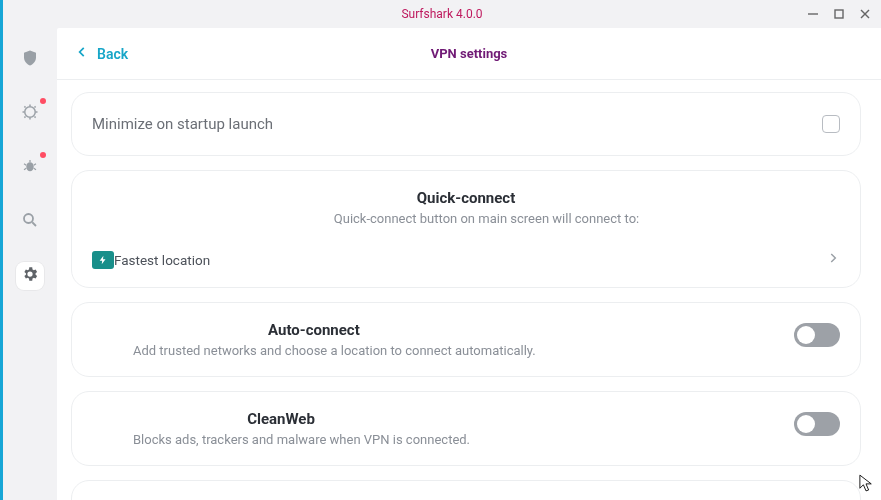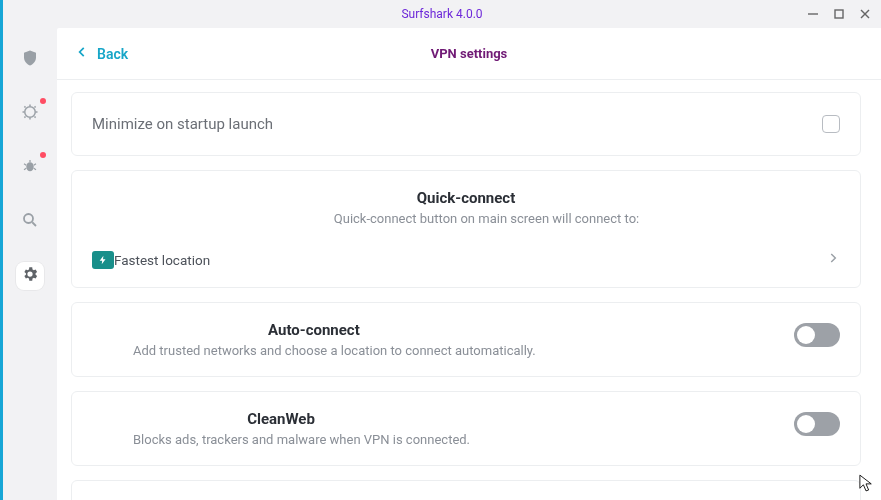--- a/index.html
+++ b/index.html
@@ -1,20 +1,20 @@
 <!DOCTYPE html>
 <html><head>
 <meta charset="utf-8">
 <style>
   * { box-sizing: border-box; margin: 0; padding: 0; }
   html, body { width: 881px; height: 500px; font-family: -apple-system, BlinkMacSystemFont, "Segoe UI", Roboto, Arial, sans-serif; overflow: hidden; }
   body { background: #f2f2f4; border-left: 3px solid #17a6d6; position: relative; }
 
   .titlebar { height: 28px; display: flex; align-items: center; justify-content: center; position: relative; }
-  .titlebar-title { font-size: 12px; color: #6d28d9; }
+  .titlebar-title { font-size: 12px; color: #be185d; }
   .window-controls { position: absolute; right: 6px; top: 0; display: flex; gap: 6px; align-items: center; height: 28px; }
   .win-btn { width: 20px; height: 20px; display: flex; align-items: center; justify-content: center; color: #666; cursor: pointer; }
   .win-btn svg { width: 12px; height: 12px; }
 
   .shell { display: flex; height: calc(500px - 28px); }
 
   .sidebar { width: 54px; display: flex; flex-direction: column; align-items: center; padding-top: 18px; gap: 26px; }
   .side-item { width: 28px; height: 28px; display: flex; align-items: center; justify-content: center; color: #9aa0a6; position: relative; border-radius: 8px; cursor: pointer; }
   .side-item.active { background: #ffffff; color: #5f6368; box-shadow: 0 0 0 1px rgba(0,0,0,0.04); }
   .dot { position: absolute; top: -2px; right: -2px; width: 6px; height: 6px; background: #ff4d63; border-radius: 50%; }
@@ -26,21 +26,21 @@
   .back { display: flex; align-items: center; gap: 8px; color: #17a6c8; font-weight: 600; font-size: 14px; cursor: pointer; }
   .back svg { width: 14px; height: 14px; }
   .page-title { position: absolute; left: 50%; transform: translateX(-50%); font-size: 13px; color: #701a75; font-weight: 700; }
 
   .content-wrap { flex: 1; position: relative; }
   .scroll-area { position: absolute; inset: 0; overflow-y: auto; padding: 12px 20px 14px 14px; }
   .scroll-area::-webkit-scrollbar { width: 8px; }
   .scroll-area::-webkit-scrollbar-thumb { background: #d6d8db; border-radius: 4px; }
   .scroll-area::-webkit-scrollbar-track { background: transparent; }
 
-  .card { border: 1px solid #eceef0; border-radius: 6px; padding: 18px 20px; margin-bottom: 14px; background: #fff; }
+  .card { border: 1px solid #eceef0; border-radius: 18px; padding: 18px 20px; margin-bottom: 14px; background: #fff; }
   .card.simple-row { display: flex; align-items: center; justify-content: space-between; padding: 22px 20px; }
   .card.simple-row .label { font-size: 15px; color: #6b6f76; }
 
   .checkbox { width: 18px; height: 18px; border: 1.5px solid #b8bcc2; border-radius: 4px; background: #fff; cursor: pointer; }
 
   .card .sec-title { font-size: 15px; font-weight: 700; color: #2b2f36; }
   .card .sec-desc { font-size: 13px; color: #8a8f97; margin-top: 4px; margin-left: 41px; }
 
   .qc-row { display: flex; align-items: center; justify-content: space-between; margin-top: 24px; cursor: pointer; }
   .qc-left { display: flex; align-items: center; }

